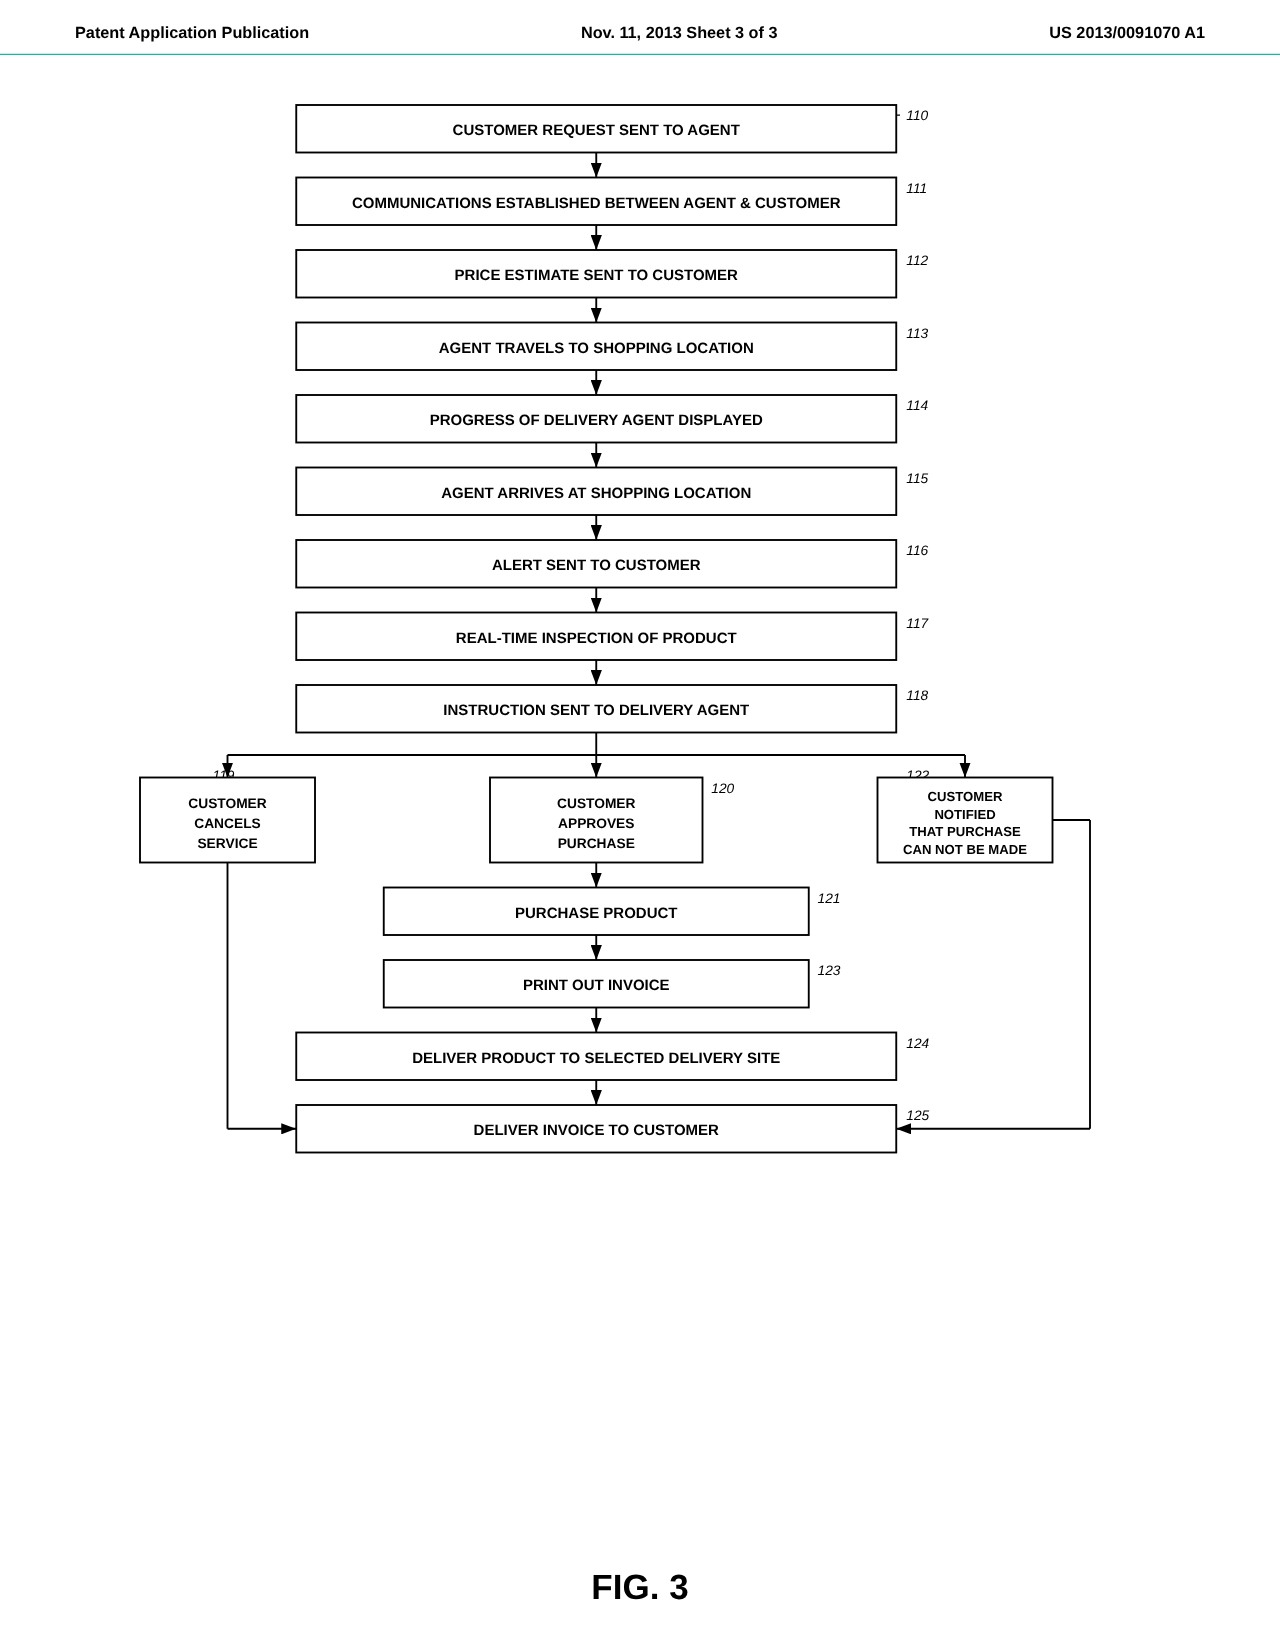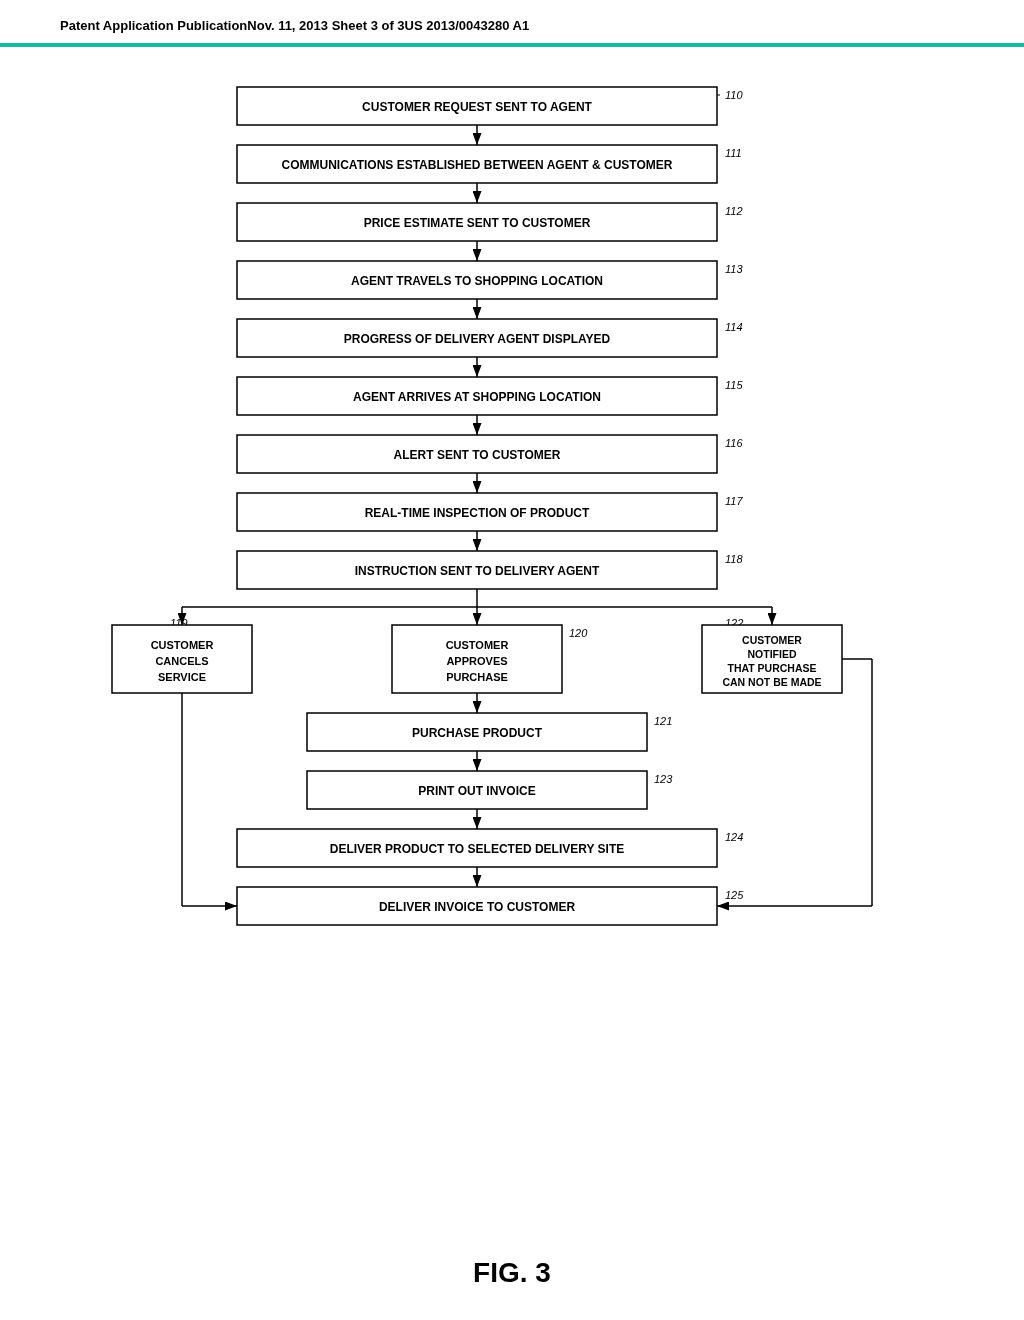--- a/index.html
+++ b/index.html
@@ -6,24 +6,25 @@
     body {
       background: #fff;
       font-family: Arial, Helvetica, sans-serif;
       width: 1024px;
       min-height: 1320px;
       position: relative;
     }
 
     .header {
       display: flex;
+      justify-content: space-between;
       padding: 18px 60px 10px 60px;
       font-size: 13px;
       font-weight: bold;
-      border-bottom: 4px solid #14b8a6;
+      border-bottom: 1px solid #14b8a6;
     }
 
     .main-content {
       display: flex;
       flex-direction: column;
       align-items: center;
       padding: 30px 80px 20px 80px;
       position: relative;
     }
 
@@ -40,21 +41,21 @@
       display: block;
       margin: 0 auto;
     }
   </style>
 </head>
 <body>
 
 <div class="header">
   <span>Patent Application Publication</span>
   <span>Nov. 11, 2013  Sheet 3 of 3</span>
-  <span>US 2013/0043280 A1</span>
+  <span>US 2013/0091070 A1</span>
 </div>
 
 <div class="main-content">
   <svg class="flowchart-svg" width="860" height="1150" viewBox="0 0 860 1150">
 
     <defs>
       <marker id="arrowhead" markerWidth="8" markerHeight="6" refX="8" refY="3" orient="auto">
         <polygon points="0 0, 8 3, 0 6" fill="#000"></polygon>
       </marker>
     </defs>

